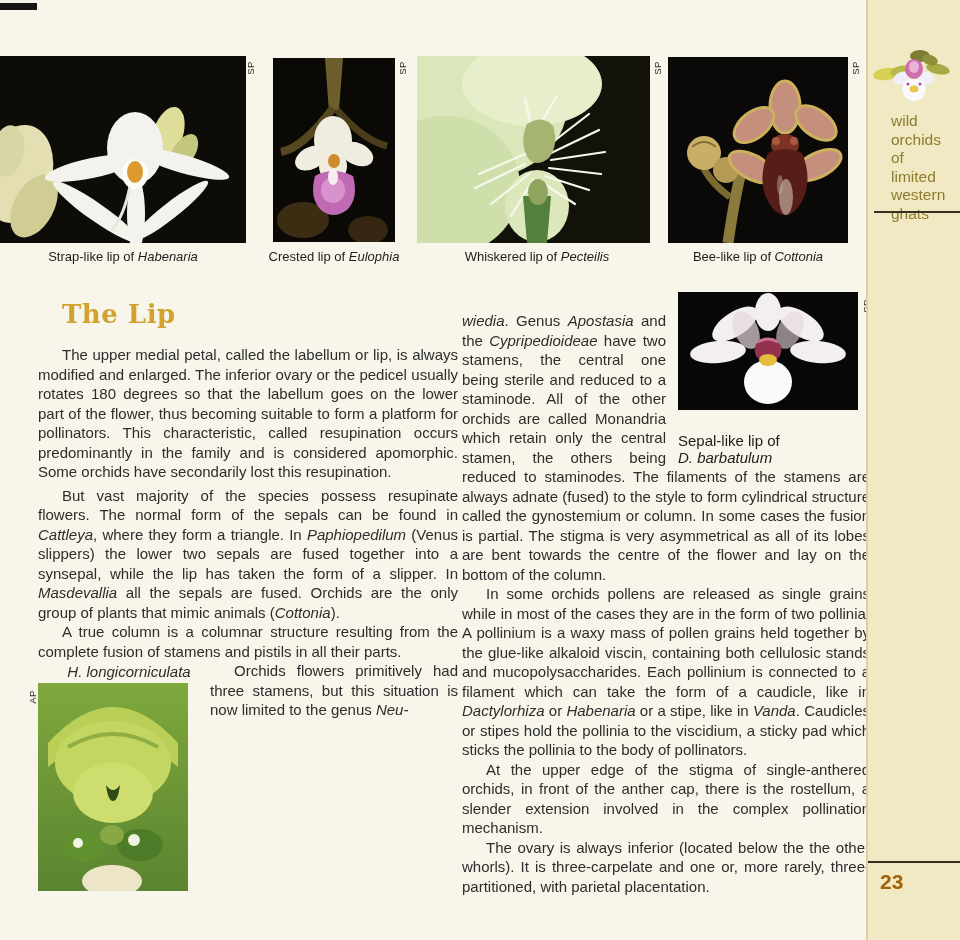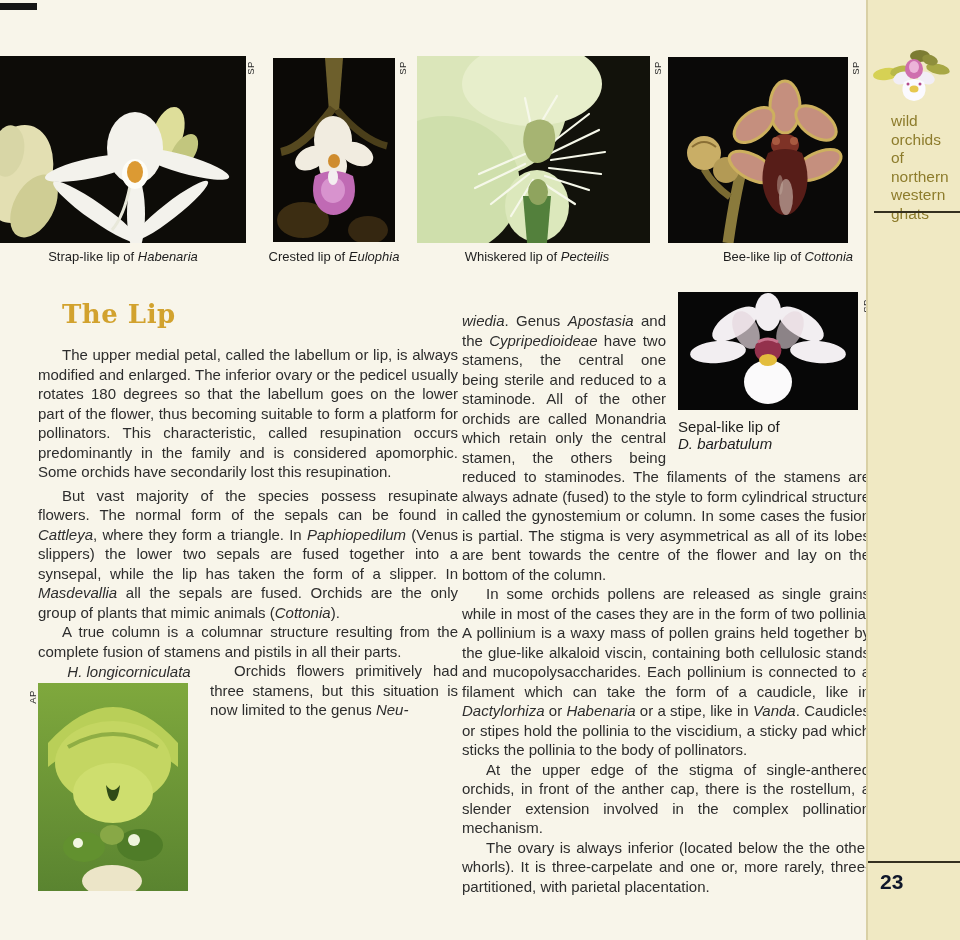--- a/index.html
+++ b/index.html
@@ -12,30 +12,30 @@
   .credit{position:absolute;width:22px;height:12px;line-height:12px;font-size:9.5px;color:#2a2a2a;
           letter-spacing:.5px;transform:rotate(-90deg);text-align:center;}
   .col{position:absolute;font-size:15px;line-height:19.5px;text-align:justify;color:#2d2d2d;}
   .col p{margin:0;}
   .indent{text-indent:24px;}
   h2.sec{font-family:"DejaVu Serif",serif;font-weight:bold;font-size:26px;line-height:30px;
          color:#d2a22e;margin:16px;padding-left:8px;letter-spacing:.5px;text-align:left;}
   .leftfig{float:left;width:172px;height:232px;position:relative;}
   .figlabel{font-style:italic;font-size:15px;line-height:22px;padding-left:10px;text-align:center;}
   .rightfig{float:right;width:204px;height:156px;position:relative;}
-  .inset-caption{margin-left:12px;margin-top:3px;font-size:15px;line-height:17px;
+  .inset-caption{margin-left:12px;margin-top:17px;font-size:15px;line-height:17px;
                  text-align:left;color:#1d1d1d;}
   .sidebar{position:absolute;left:866px;top:0;width:94px;height:940px;background:#f0e9c3;
            border-left:2px solid #d9d0a5;box-sizing:border-box;}
   .sidebar-title{position:absolute;left:12px;top:112px;font-size:15.5px;line-height:18.5px;
                  color:#8d7c2c;text-align:left;}
   .sidebar-title span{display:block;margin-left:11px;}
   .rule-top{position:absolute;left:6px;top:211px;width:88px;height:2px;background:#35301f;}
   .rule-bottom{position:absolute;left:0px;top:861px;width:94px;height:2px;background:#35301f;}
-  .pagenum{position:absolute;left:12px;top:870px;font-size:21px;font-weight:bold;color:#0f172a;}
+  .pagenum{position:absolute;left:12px;top:870px;font-size:21px;font-weight:bold;color:#a16207;}
   .emblem{position:absolute;left:4px;top:44px;}
   .watermark{position:absolute;left:468px;top:546px;width:420px;font-size:56px;font-weight:bold;
              letter-spacing:6px;color:rgba(172,164,140,0.16);
              -webkit-text-stroke:1px rgba(170,162,138,0.28);pointer-events:none;}
 </style>
 </head>
 <body>
 
 <div class="page">
 
@@ -134,21 +134,21 @@
       </g>
       <ellipse cx="117" cy="88" rx="14" ry="11" fill="#7e3226"></ellipse>
       <circle cx="108" cy="84" r="4" fill="#a85a40"></circle>
       <circle cx="126" cy="84" r="4" fill="#a85a40"></circle>
       <path d="M100 96 q17 -8 34 0 q10 24 2 44 q-8 18 -19 18 q-11 0 -19 -18 q-8 -20 2 -44Z" fill="#571d18"></path>
       <ellipse cx="118" cy="140" rx="7" ry="18" fill="#cbb6ac" opacity="0.65"></ellipse>
       <ellipse cx="112" cy="128" rx="3" ry="10" fill="#c0a89c" opacity="0.5"></ellipse>
     </svg>
   </figure>
   <div class="credit" style="left:845px;top:62px">SP</div>
-  <div class="caption" style="left:693px;top:249px;width:190px"><span>Bee-like lip of </span><i>Cottonia</i></div>
+  <div class="caption" style="left:663px;top:249px;width:190px"><span>Bee-like lip of </span><i>Cottonia</i></div>
 
   <div class="col" style="left:38px;top:283px;width:420px">
     <h2 class="sec">The Lip</h2>
     <p class="indent" style="margin-top:3px"><span>The upper medial petal, called the labellum or lip, is always modified and enlarged. The inferior ovary or the pedicel usually rotates 180 degrees so that the labellum goes on the lower part of the flower, thus becoming suitable to form a platform for pollinators. This characteristic, called resupination occurs predominantly in the family and is considered apomorphic. Some orchids have secondarily lost this resupination.</span></p>
     <p class="indent" style="margin-top:4px"><span>But vast majority of the species possess resupinate flowers. The normal form of the sepals can be found in </span><i>Cattleya</i><span>, where they form a triangle. In </span><i>Paphiopedilum</i><span> (Venus slippers) the lower two sepals are fused together into a synsepal, while the lip has taken the form of a slipper. In </span><i>Masdevallia</i><span> all the sepals are fused. Orchids are the only group of plants that mimic animals (</span><i>Cottonia</i><span>).</span></p>
     <p class="indent"><span>A true column is a columnar structure resulting from the complete fusion of stamens and pistils in all their parts.</span></p>
     <div class="leftfig">
       <div class="figlabel"><i>H. longicorniculata</i></div>
       <div class="credit" style="left:-16px;top:30px">AP</div>
       <svg width="150" height="208" viewBox="0 0 150 208">
@@ -219,21 +219,21 @@
       <ellipse cx="42" cy="23" rx="5" ry="6" fill="#ecb3d8"></ellipse>
       <path d="M32 38 q10 -6 20 0 q4 10 -2 16 q-8 6 -16 0 q-6 -6 -2 -16Z" fill="#fbfaff"></path>
       <ellipse cx="42" cy="45" rx="4.5" ry="3.5" fill="#e6c84e"></ellipse>
       <circle cx="36" cy="40" r="1.5" fill="#b5488a"></circle>
       <circle cx="48" cy="40" r="1.5" fill="#b5488a"></circle>
     </svg>
     <div class="sidebar-title">
       <span>wild</span>
       <span>orchids</span>
       <span>of</span>
-      <span>northern</span>
+      <span>limited</span>
       <span>western</span>
       <span>ghats</span>
     </div>
     <div class="rule-top"></div>
     <div class="rule-bottom"></div>
     <div class="pagenum">23</div>
   </aside>
 
 </div>
 

